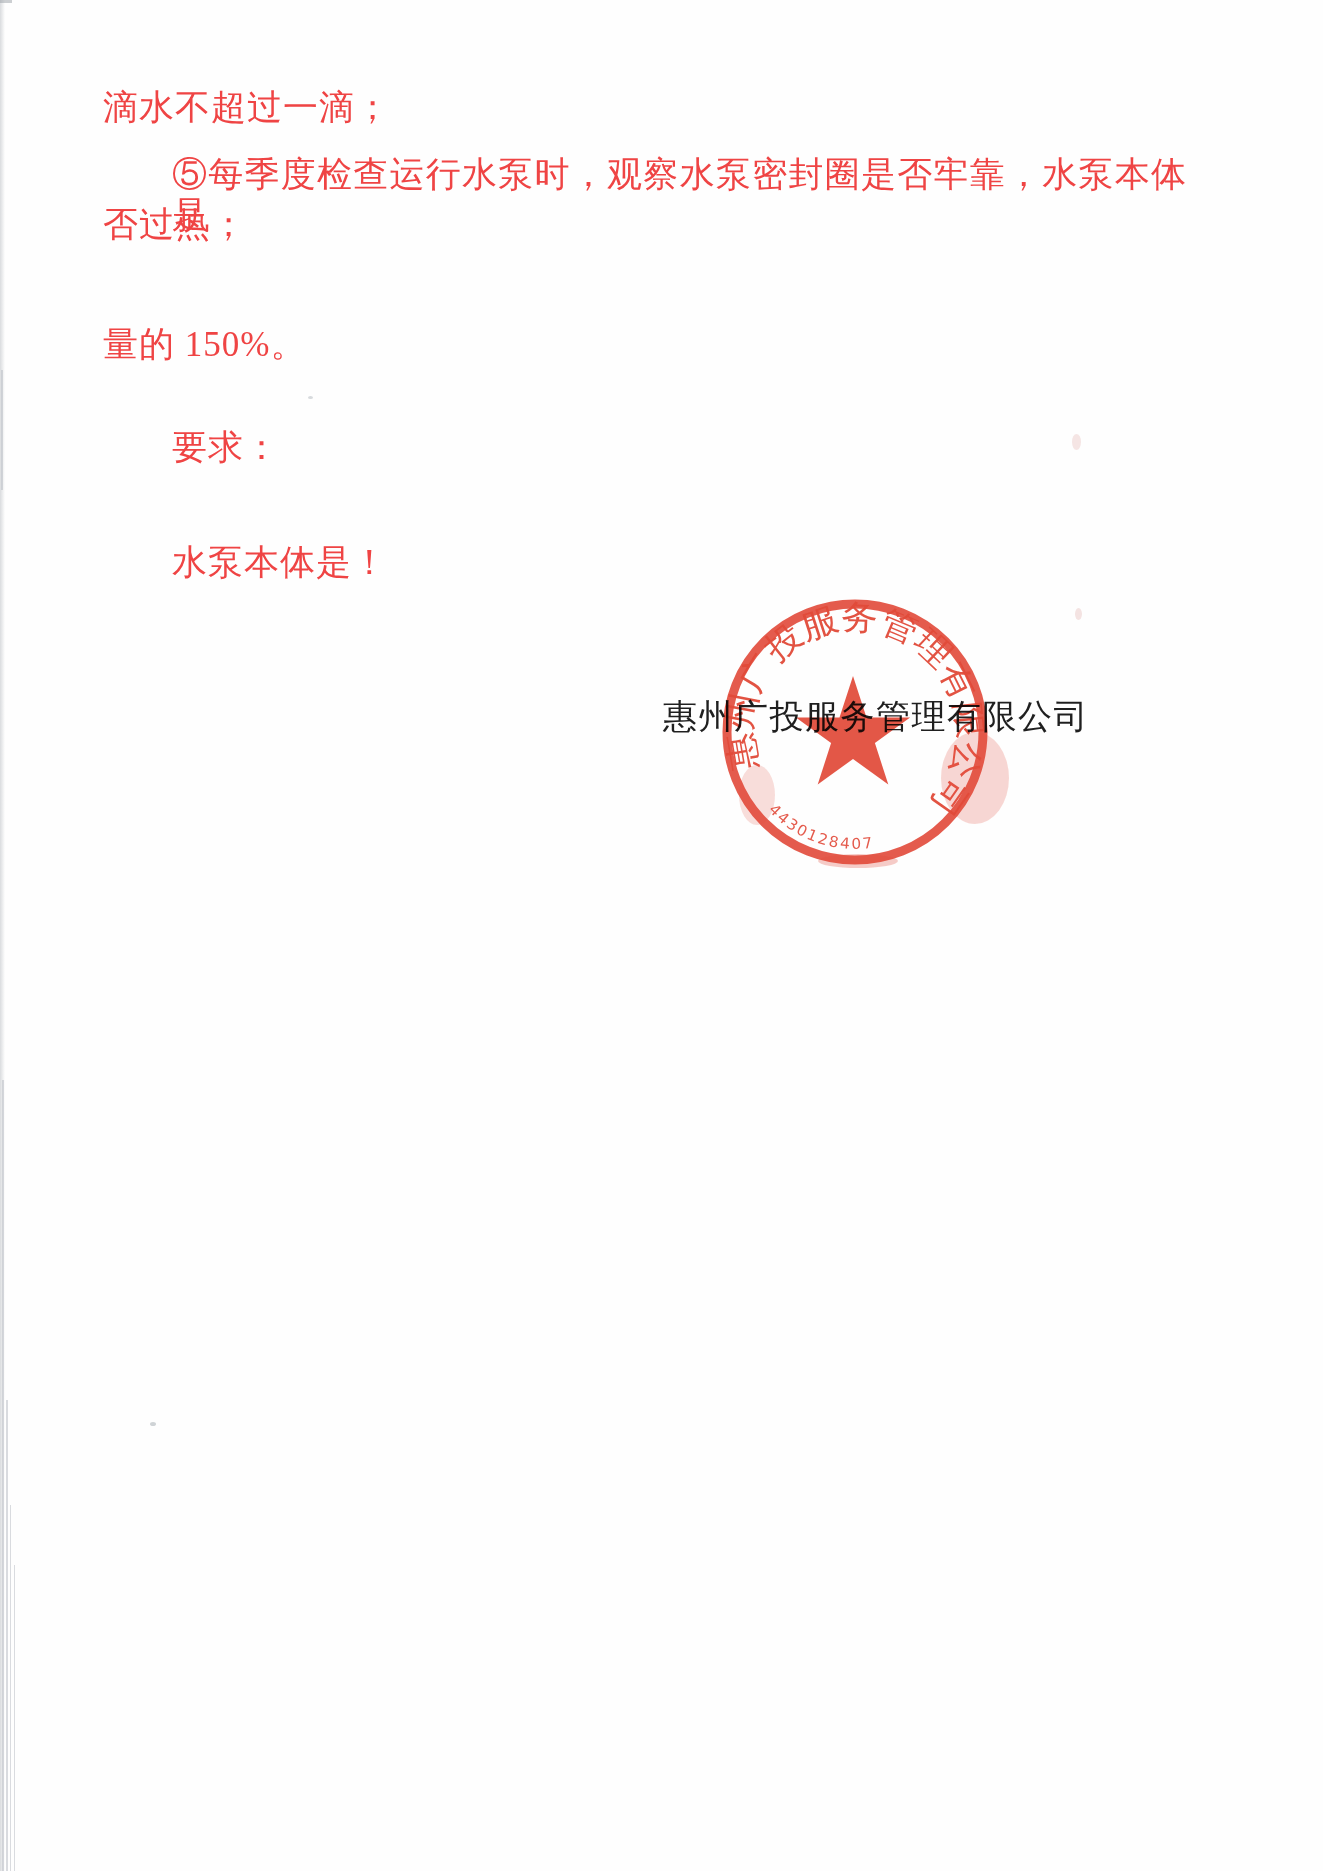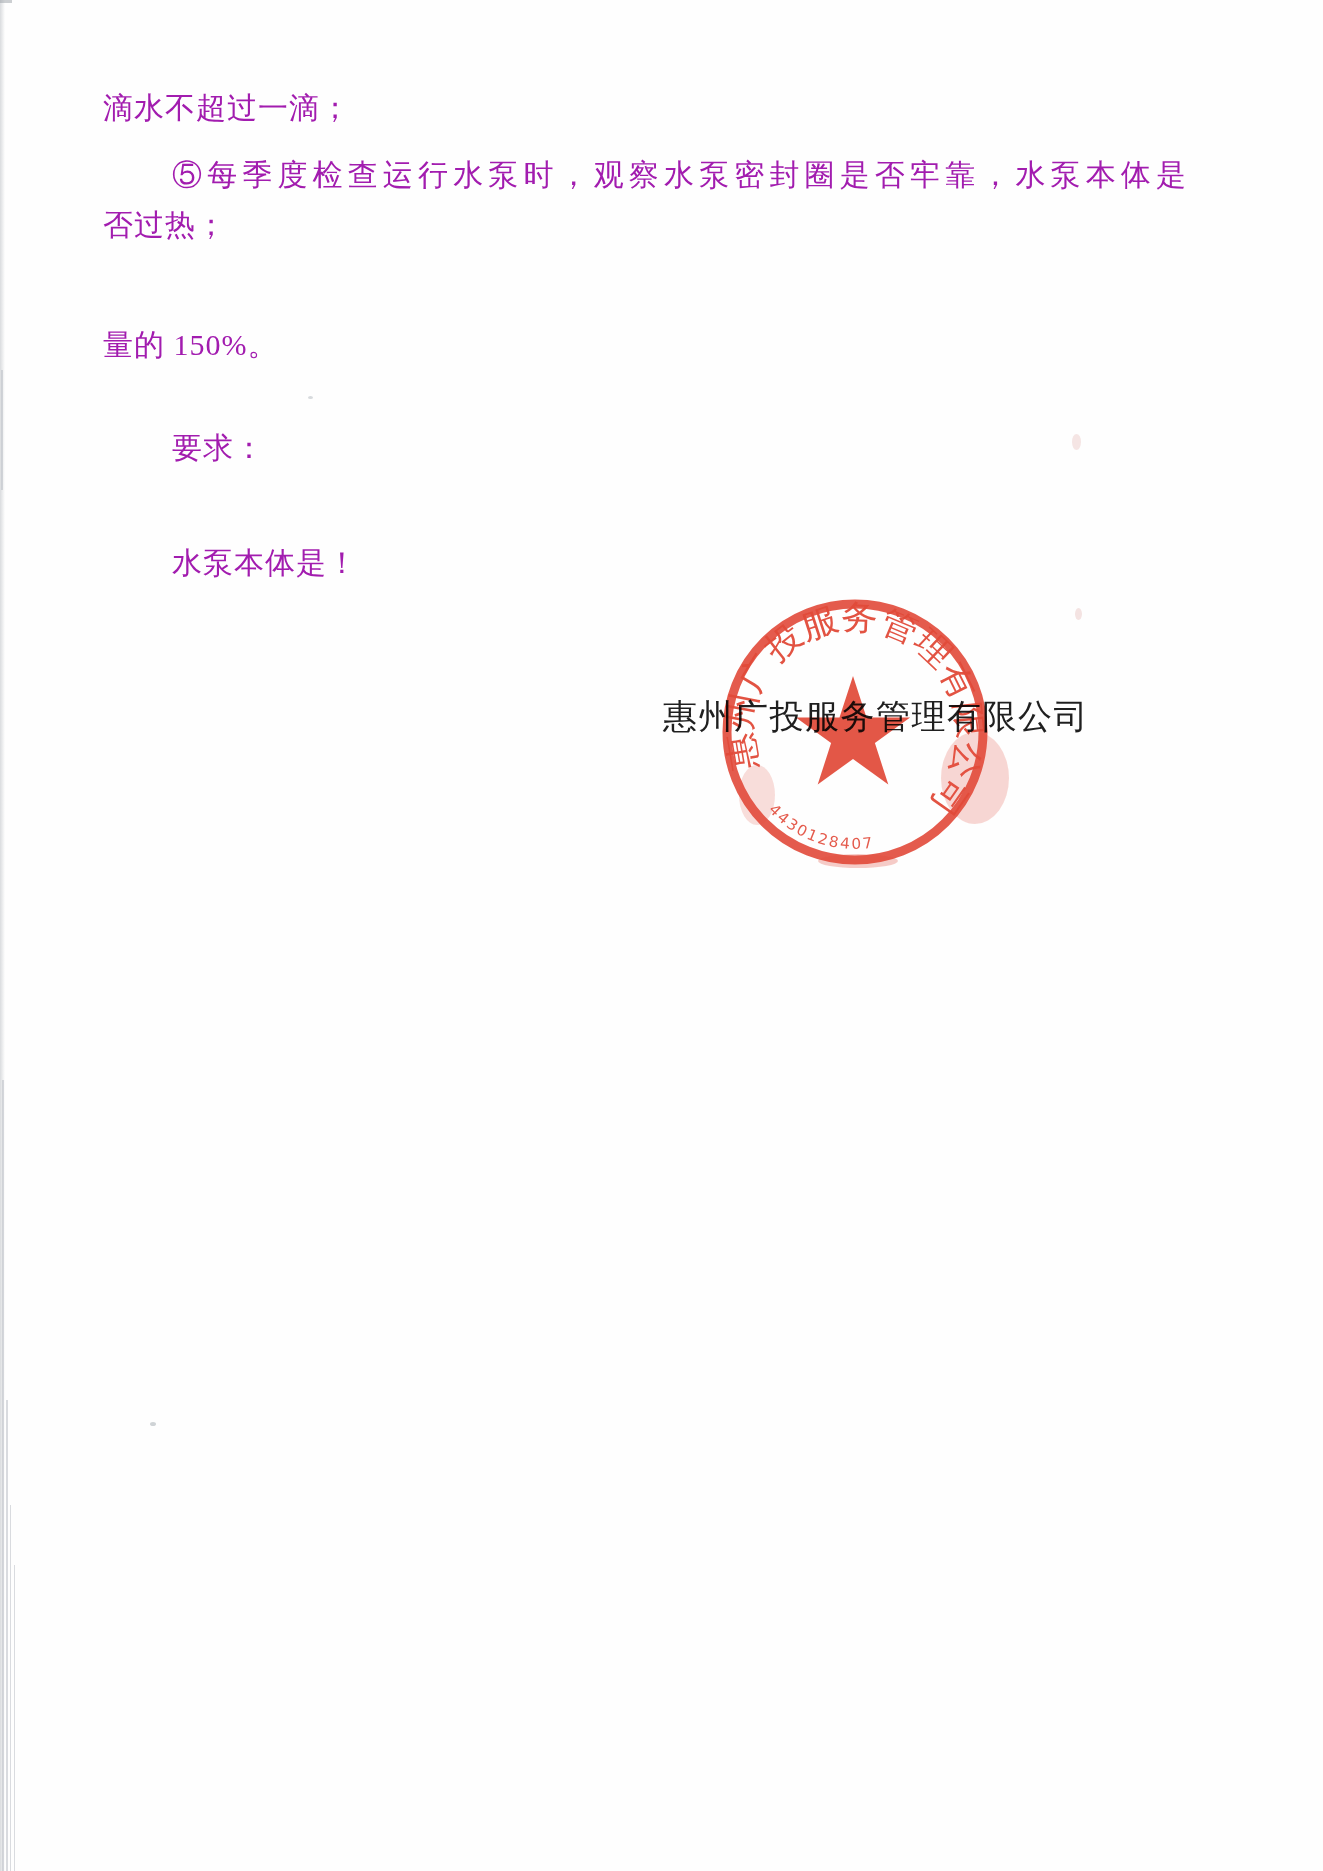--- a/index.html
+++ b/index.html
@@ -6,23 +6,23 @@
   body {
     width: 1323px; height: 1871px;
     position: relative;
     overflow: hidden;
     font-family: "Liberation Serif", "DejaVu Serif", serif;
     color: #1c1c1c;
   }
   .page { position: absolute; inset: 0; background: #fefefe; }
   .tline {
     position: absolute;
-    font-size: 30px;
+    font-size: 35px;
     line-height: 40px;
-    color: #a21caf;
+    color: #ef4444;
     white-space: nowrap;
     letter-spacing: 1px;
   }
   .tline.justify {
     white-space: normal;
     text-align: justify;
     text-align-last: justify;
     letter-spacing: 0;
   }
   .sig { position: absolute; font-size: 35px; line-height: 40px; color: #1f1f1f; white-space: nowrap; z-index: 1; }

